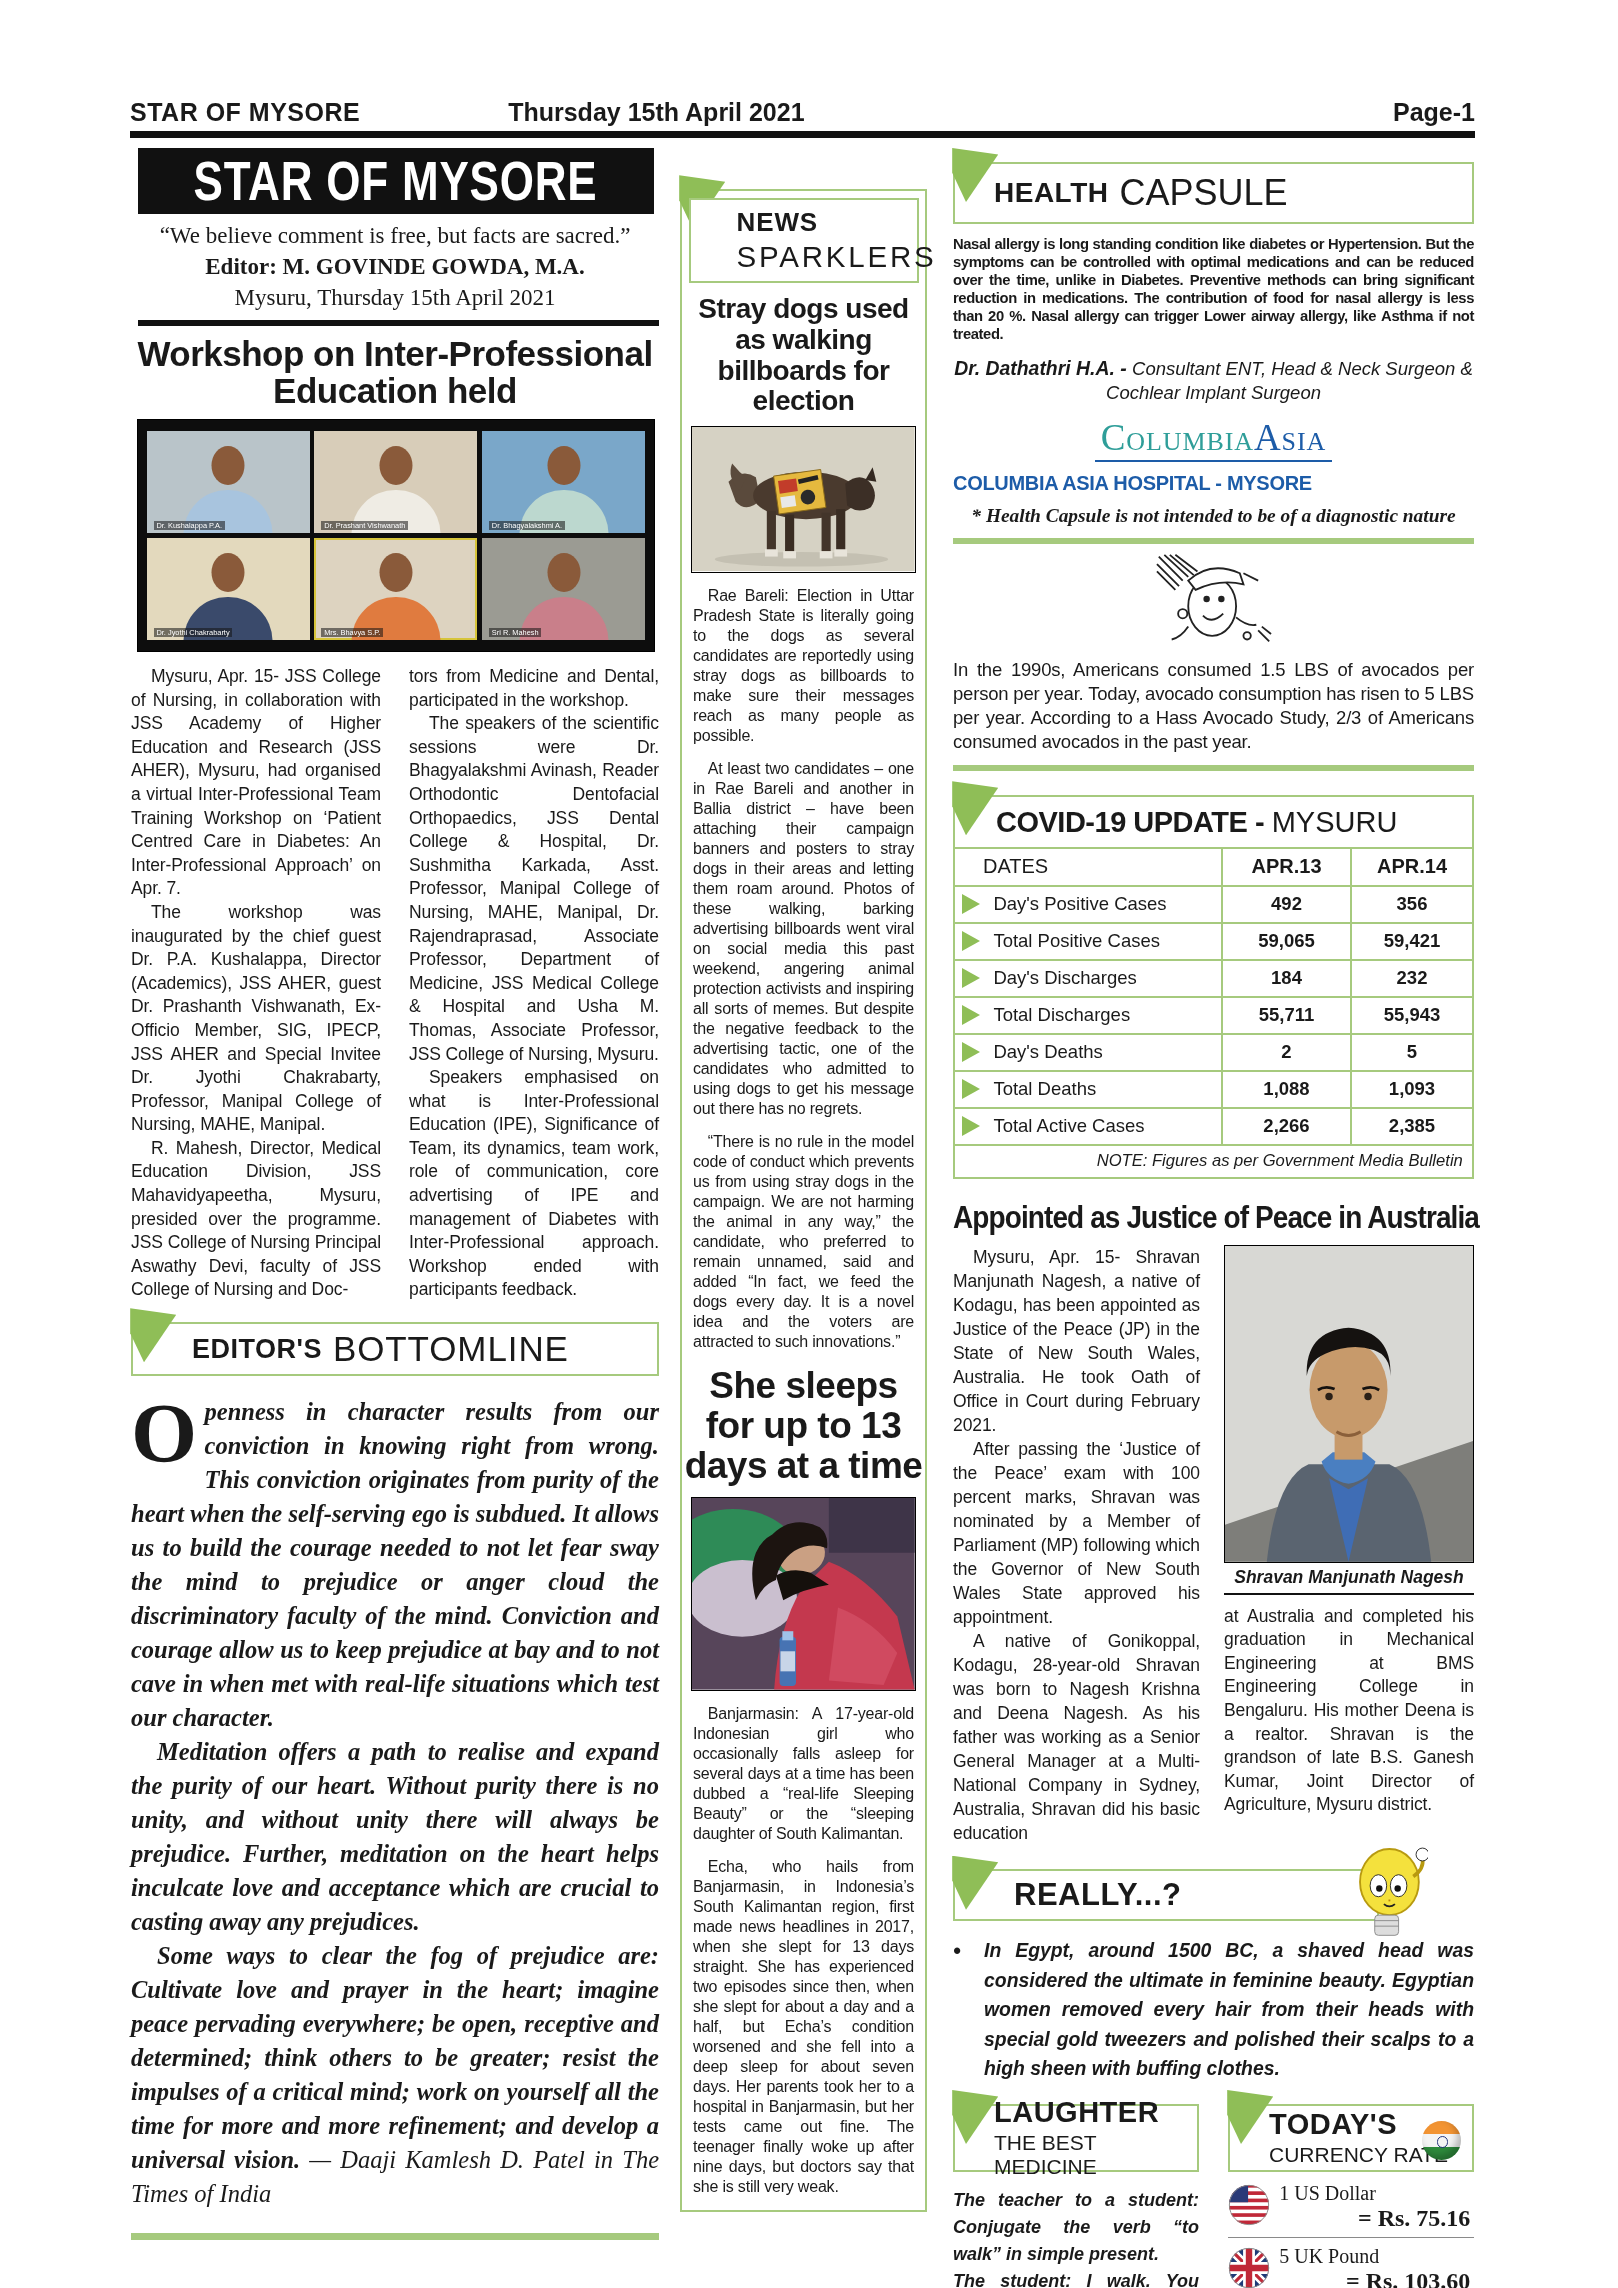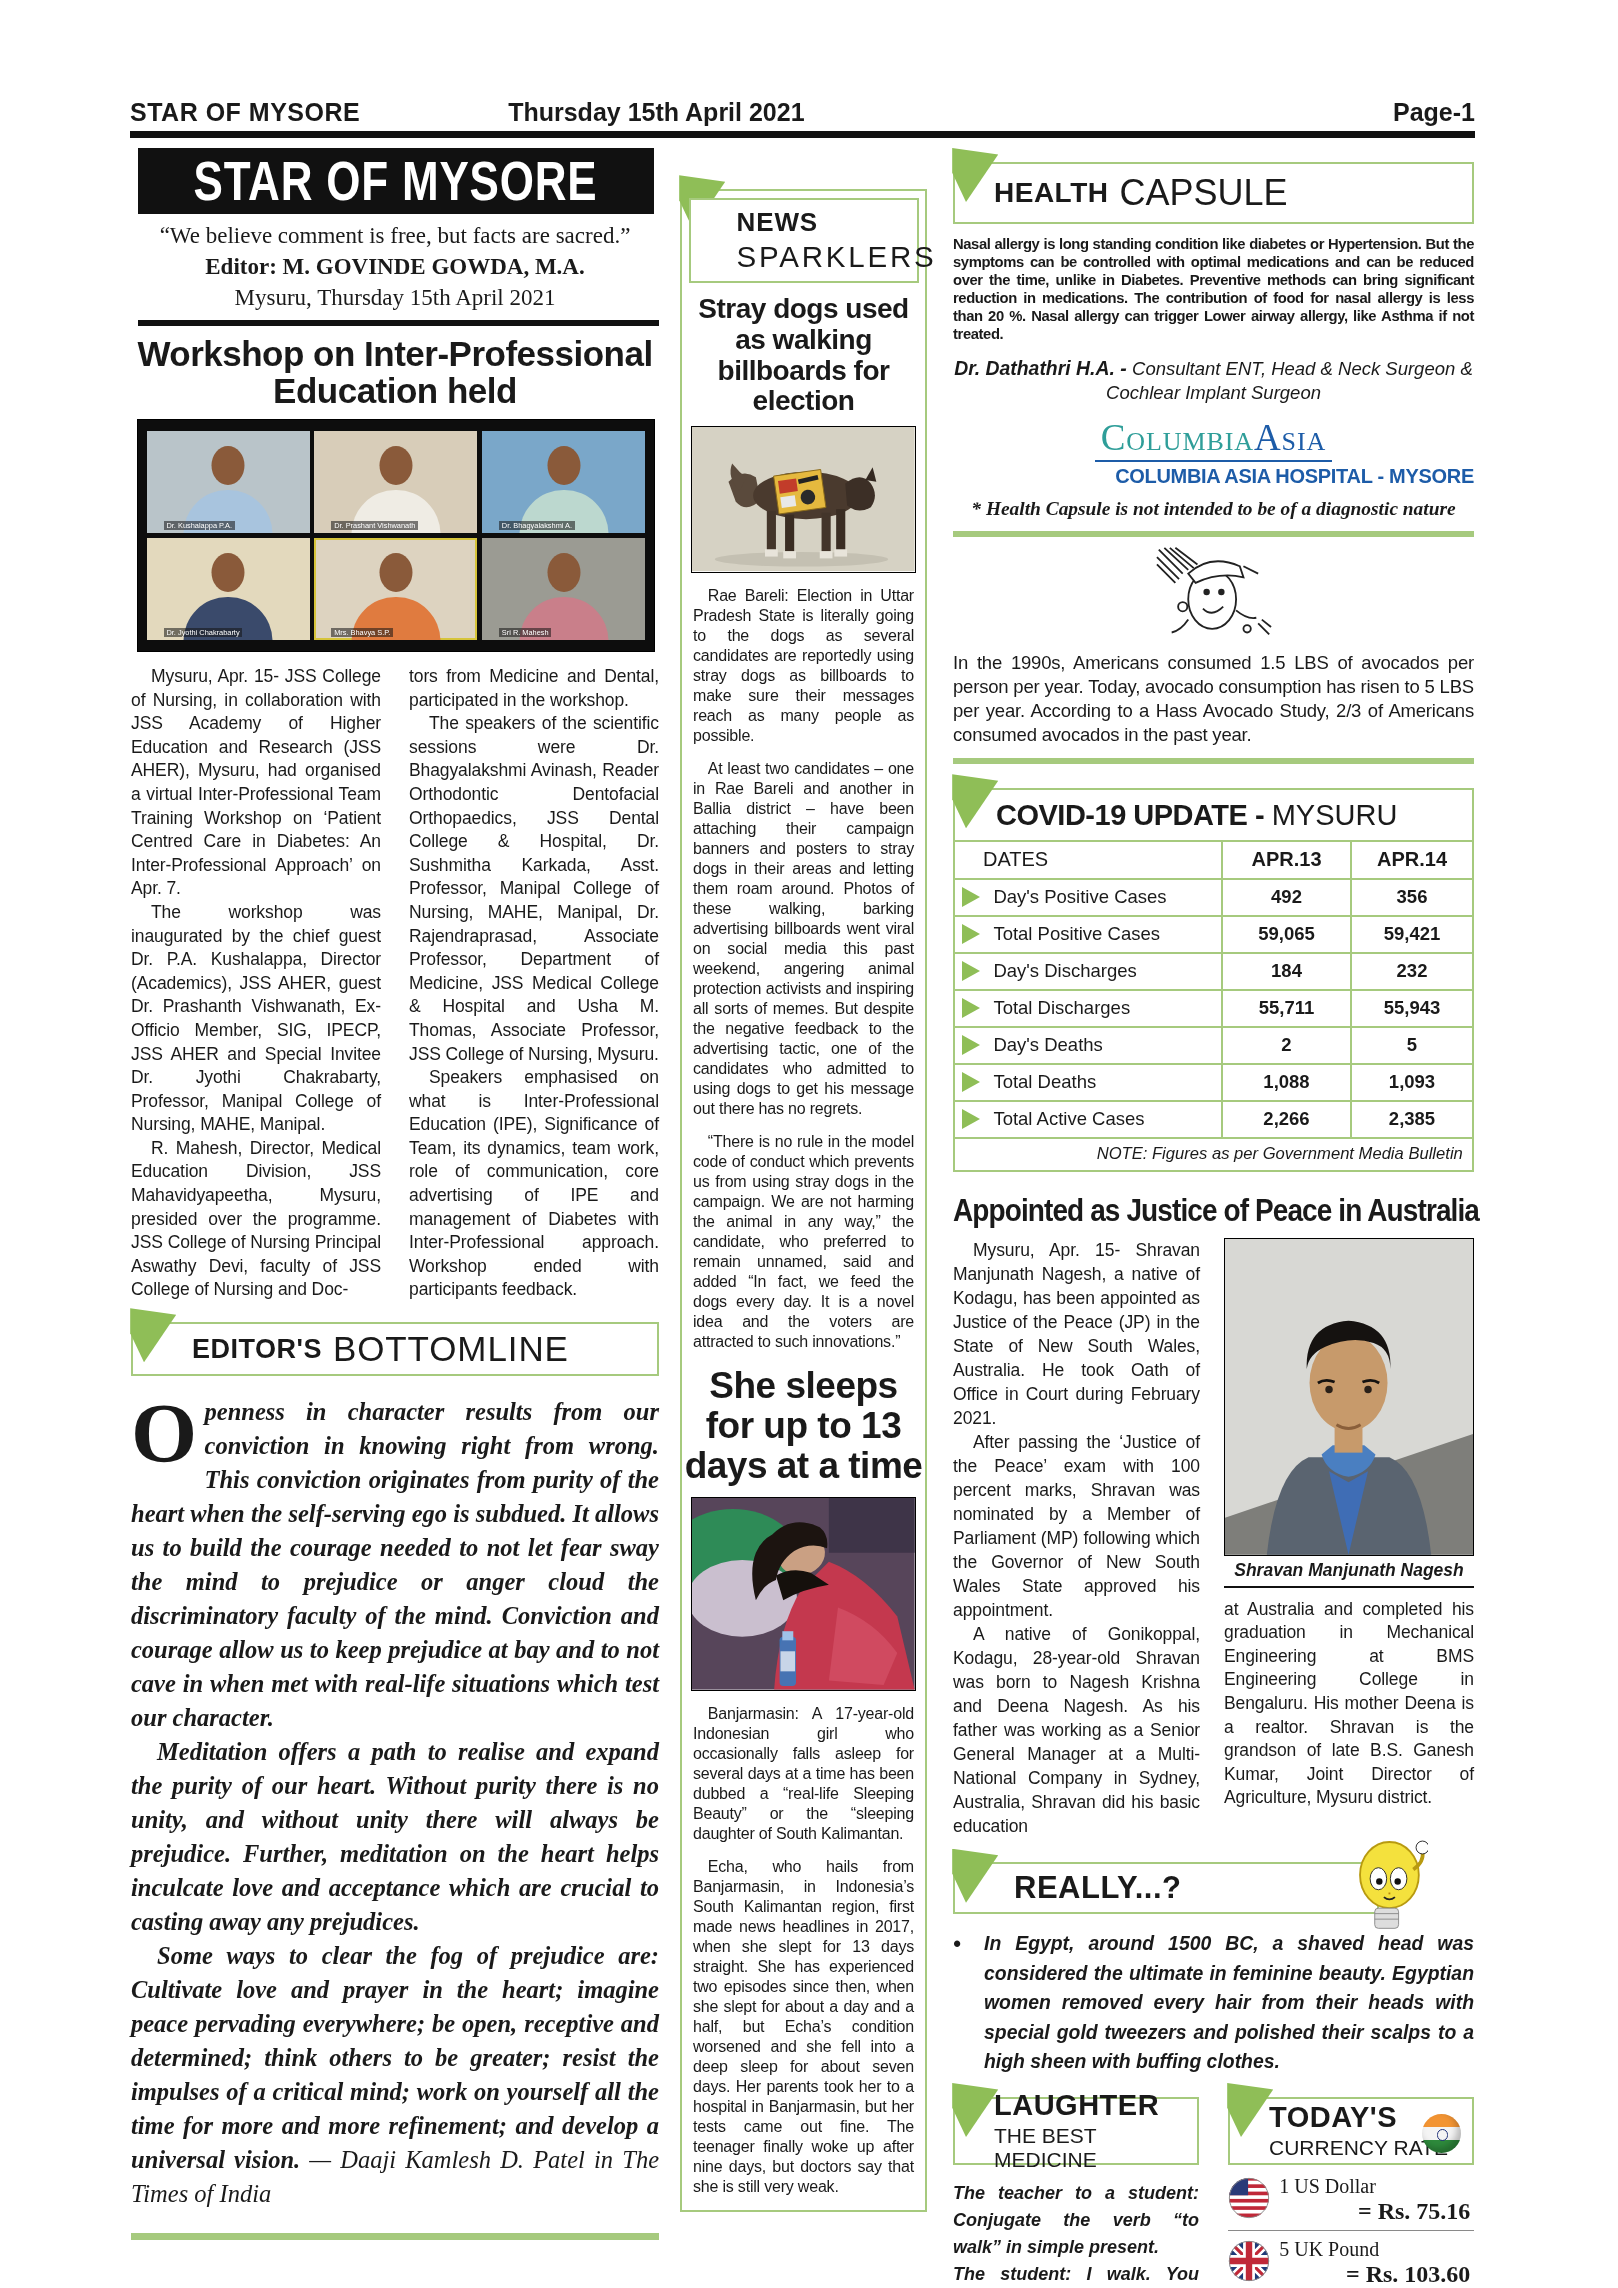--- a/index.html
+++ b/index.html
@@ -28,21 +28,21 @@
   .editor{font-family:"Liberation Serif",serif;font-weight:bold;font-size:23px;text-align:center;margin-top:5.5px;}
   .dateline{font-family:"Liberation Serif",serif;font-size:23px;text-align:center;margin-top:4.6px;}
   .rule-thin{height:5.5px;background:#111;margin:9.2px 0 0 7.4px;}
   .ws-headline{font-size:35px;font-weight:bold;text-align:center;line-height:1.07;margin:9.2px 0 9.2px;letter-spacing:-0.5px;}
   
   .vc-photo{background:#0d0d0d;border:1.8px solid #000;height:233px;padding:11px 9.2px;margin:1.8px 3.7px 0 5.5px;
             display:grid;grid-template-columns:1fr 1fr 1fr;grid-template-rows:1fr 1fr;gap:4.6px;}
   .vc-tile{position:relative;overflow:hidden;}
   .vc-tile .head{position:absolute;width:33px;height:39px;border-radius:50%;background:#8a5a3a;left:50%;top:14.8px;transform:translateX(-50%);}
   .vc-tile .torso{position:absolute;width:89px;height:52px;border-radius:44px 44px 0 0;left:50%;bottom:-9.2px;transform:translateX(-50%);}
-  .vc-name{position:absolute;left:17px;bottom:2.8px;font-size:7.4px;color:#fff;background:rgba(20,20,20,.55);padding:0 2.8px;white-space:nowrap;}
+  .vc-name{position:absolute;left:7px;bottom:2.8px;font-size:7.4px;color:#fff;background:rgba(20,20,20,.55);padding:0 2.8px;white-space:nowrap;}
   .t1{background:#b9c4c9;} .t1 .torso{background:#a8c4de;}
   .t2{background:#d8cdb9;} .t2 .torso{background:#efece4;}
   .t3{background:#7aa7c9;} .t3 .torso{background:#bcd8cf;}
   .t4{background:#e3d9bd;} .t4 .torso{background:#3a4a6b;}
   .t5{background:#ddd3c0;outline:2.8px solid #d6c43a;outline-offset:-2.8px;} .t5 .torso{background:#e07b3f;}
   .t6{background:#9b9b93;} .t6 .torso{background:#c97f8a;}
   
   .two-col{display:flex;gap:28px;margin-top:13px;}
   .two-col .tc{flex:1;}
   .body-p{font-size:17.5px;line-height:23.6px;text-align:justify;text-indent:20px;letter-spacing:-0.1px;}
@@ -78,21 +78,21 @@
   .health-head{margin-top:15.7px;height:62px;display:flex;align-items:center;padding-left:39px;}
   .health-head .gh-bold{font-size:28px;letter-spacing:0.5px;}
   .health-head .gh-light{font-size:36px;margin-left:11px;}
   .health-body{margin-top:11px;font-size:14.8px;line-height:18px;text-align:justify;font-weight:bold;letter-spacing:-0.4px;}
   .health-doc{margin-top:13px;font-style:italic;font-size:18.5px;text-align:center;line-height:24px;}
   .health-doc b{font-size:19.4px;}
   .columbia{margin-top:11px;text-align:center;}
   .columbia .logo{display:inline-block;border-bottom:2.8px solid var(--blue);padding:0 5.5px 1.8px;}
   .columbia .w1{font-family:"Liberation Serif",serif;font-size:37px;color:var(--teal);letter-spacing:0.9px;}
   .columbia .w2{font-family:"Liberation Serif",serif;font-size:37px;color:var(--blue);letter-spacing:0.9px;}
-  .columbia-sub{text-align:right;color:var(--blue);font-weight:bold;font-size:20px;margin-top:3px;letter-spacing:-0.3px;}
+  .columbia-sub{text-align:left;color:var(--blue);font-weight:bold;font-size:20px;margin-top:10px;letter-spacing:-0.3px;}
   .disclaimer{font-family:"Liberation Serif",serif;font-weight:bold;font-style:italic;font-size:19.4px;text-align:center;margin-top:9.2px;}
   .rule-green{height:6.5px;background:var(--green);margin-top:11px;}
   .cartoon-wrap{text-align:center;margin-top:9.2px;}
   .fact-p{font-size:18.5px;line-height:24px;text-align:justify;margin-top:9.2px;letter-spacing:-0.2px;}
   
   .covid-box{border:2.8px solid var(--green);margin-top:24px;position:relative;}
   .covid-title{padding:9.2px 0 7.4px 41px;font-size:29px;border-bottom:2.8px solid var(--green);}
   .covid-title .gh-bold{letter-spacing:-0.5px;}
   .covid-grid{display:grid;grid-template-columns:1fr 129px 122px;}
   .cc{padding:6.5px 7.4px;border-top:2.8px solid var(--green);display:flex;align-items:center;}

